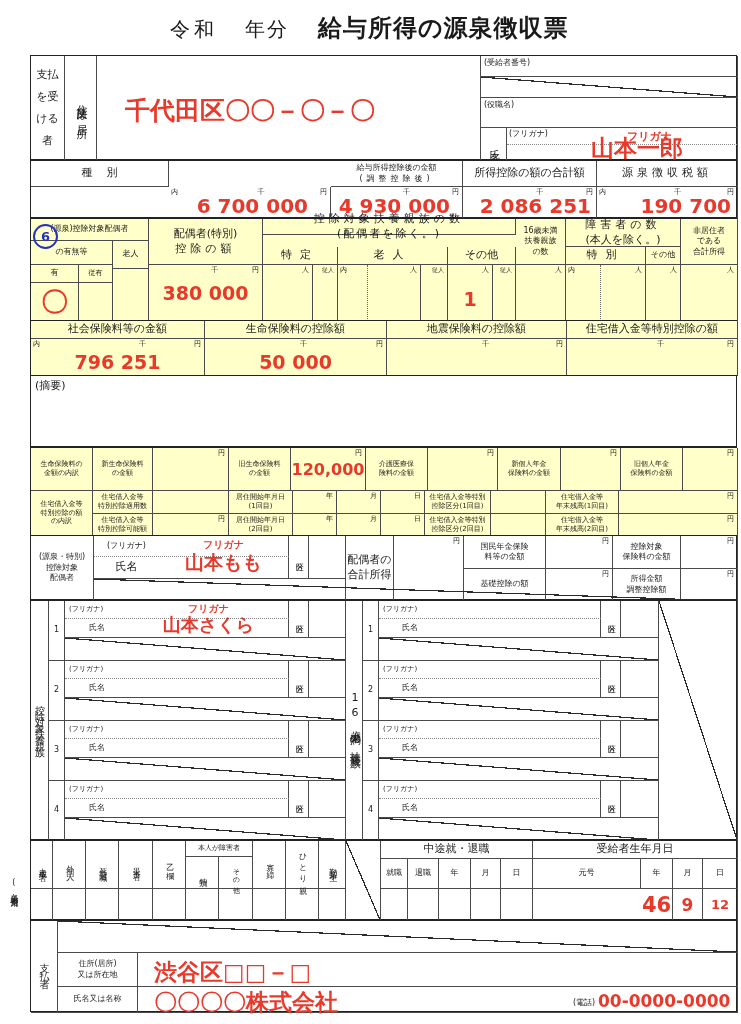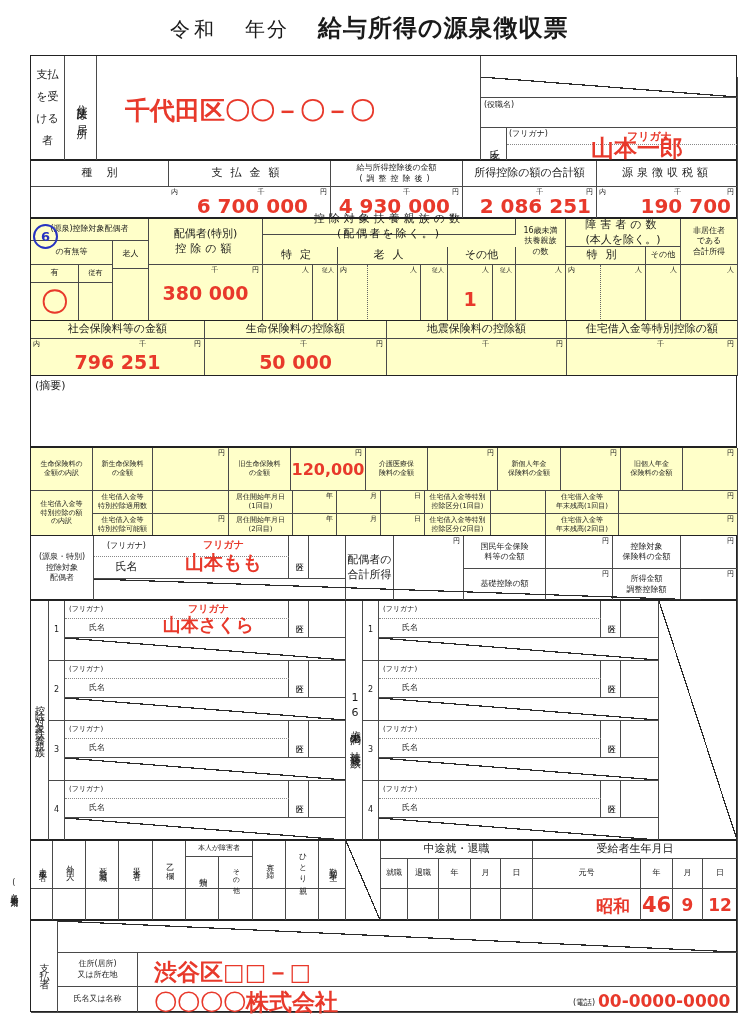--- a/index.html
+++ b/index.html
@@ -35,34 +35,34 @@
   <div class="dline" style="left:170px;top:16px;font-size:20px;letter-spacing:4px">令和</div>
   <div class="dline" style="left:245px;top:16px;font-size:20px;letter-spacing:2px">年分</div>
   <div class="dline" style="left:318px;top:12px;font-size:24px;font-weight:bold;letter-spacing:1px">給与所得の源泉徴収票</div>
 
   <div class="band" style="left:30px;top:55px;width:707px;height:105px">
     <div class="cell ctr t9" style="left:0;top:0;width:34px;height:105px;line-height:2">支払を受ける者</div>
     <div class="cell ctr vt t9" style="left:34px;top:0;width:32px;height:105px;letter-spacing:2px">住所又は居所</div>
     <div class="cell" style="left:66px;top:0;width:384px;height:105px">
       <div class="red" style="position:absolute;left:28px;top:38px;font-size:25px">千代田区〇〇－〇－〇</div>
     </div>
+    <div class="cell t8" style="left:450px;top:0;width:257px;height:21px;padding:2px 0 0 3px">(受給者番号)</div>
     <div class="cell diag" style="left:450px;top:21px;width:257px;height:21px"></div>
     <div class="cell t8" style="left:450px;top:42px;width:257px;height:30px;padding:2px 0 0 3px">(役職名)</div>
     <div class="cell ctr vt t9" style="left:450px;top:72px;width:26px;height:33px;letter-spacing:4px">氏名</div>
     <div class="cell" style="left:476px;top:72px;width:231px;height:33px">
       <span class="m mtl" style="font-size:8px">(フリガナ)</span>
       <span class="red" style="position:absolute;left:120px;top:1px;font-size:11px">フリガナ</span>
       <div style="position:absolute;left:0;top:16px;width:100%;border-top:1px dotted #888"></div>
       <div class="red ctr" style="position:absolute;left:40px;top:8px;width:180px;height:25px;font-size:23px">山本一郎</div>
     </div>
   </div>
 
   <div class="band" style="left:30px;top:160px;width:707px;height:58px">
     <div class="cell ctr t9 ls14" style="left:0;top:0;width:138px;height:26px">種別</div>
-    <div class="cell ctr t9 ls8" style="left:138px;top:0;width:162px;height:26px">支払金額</div>
     <div class="cell col t8" style="left:300px;top:0;width:132px;height:26px">
       <div>給与所得控除後の金額</div>
       <div class="ls4">(調整控除後)</div>
     </div>
     <div class="cell ctr t9" style="left:432px;top:0;width:134px;height:26px">所得控除の額の合計額</div>
     <div class="cell ctr t9 ls4" style="left:566px;top:0;width:141px;height:26px">源泉徴収税額</div>
     <div class="cell" style="left:138px;top:26px;width:162px;height:32px">
       <span class="m mtl">内</span>
       <span class="m mts">千</span>
       <span class="m mtr">円</span>
@@ -489,26 +489,23 @@
     <div class="cell" style="left:377px;top:48px;width:31px;height:32px"></div>
     <div class="cell" style="left:408px;top:48px;width:32px;height:32px"></div>
     <div class="cell" style="left:440px;top:48px;width:30px;height:32px"></div>
     <div class="cell" style="left:470px;top:48px;width:32px;height:32px"></div>
 
     <div class="cell ctr t9" style="left:502px;top:0;width:205px;height:18px">受給者生年月日</div>
     <div class="cell ctr t8" style="left:502px;top:18px;width:108px;height:30px">元号</div>
     <div class="cell ctr t8" style="left:610px;top:18px;width:32px;height:30px">年</div>
     <div class="cell ctr t8" style="left:642px;top:18px;width:30px;height:30px">月</div>
     <div class="cell ctr t8" style="left:672px;top:18px;width:35px;height:30px">日</div>
-    <div class="cell" style="left:502px;top:48px;width:108px;height:32px">
-      <div class="red" style="position:absolute;right:10px;top:6px;font-size:17px">昭和</div>
-    </div>
     <div class="cell ctr red" style="left:610px;top:48px;width:32px;height:32px;font-size:21px">46</div>
     <div class="cell ctr red" style="left:642px;top:48px;width:30px;height:32px;font-size:17px">9</div>
-    <div class="cell ctr red" style="left:672px;top:48px;width:35px;height:32px;font-size:17px">12</div>
+    <div class="cell ctr red" style="left:672px;top:48px;width:35px;height:32px;font-size:13px">12</div>
   </div>
 
   <div class="band" style="left:30px;top:920px;width:707px;height:92px">
     <div class="cell ctr vt t10" style="left:0;top:0;width:27px;height:92px;letter-spacing:8px">支払者</div>
     <div class="cell diag" style="left:27px;top:0;width:680px;height:32px"></div>
     <div class="cell col t8" style="left:27px;top:32px;width:80px;height:34px">
       <div>住所(居所)</div>
       <div>又は所在地</div>
     </div>
     <div class="cell" style="left:107px;top:32px;width:600px;height:34px">

